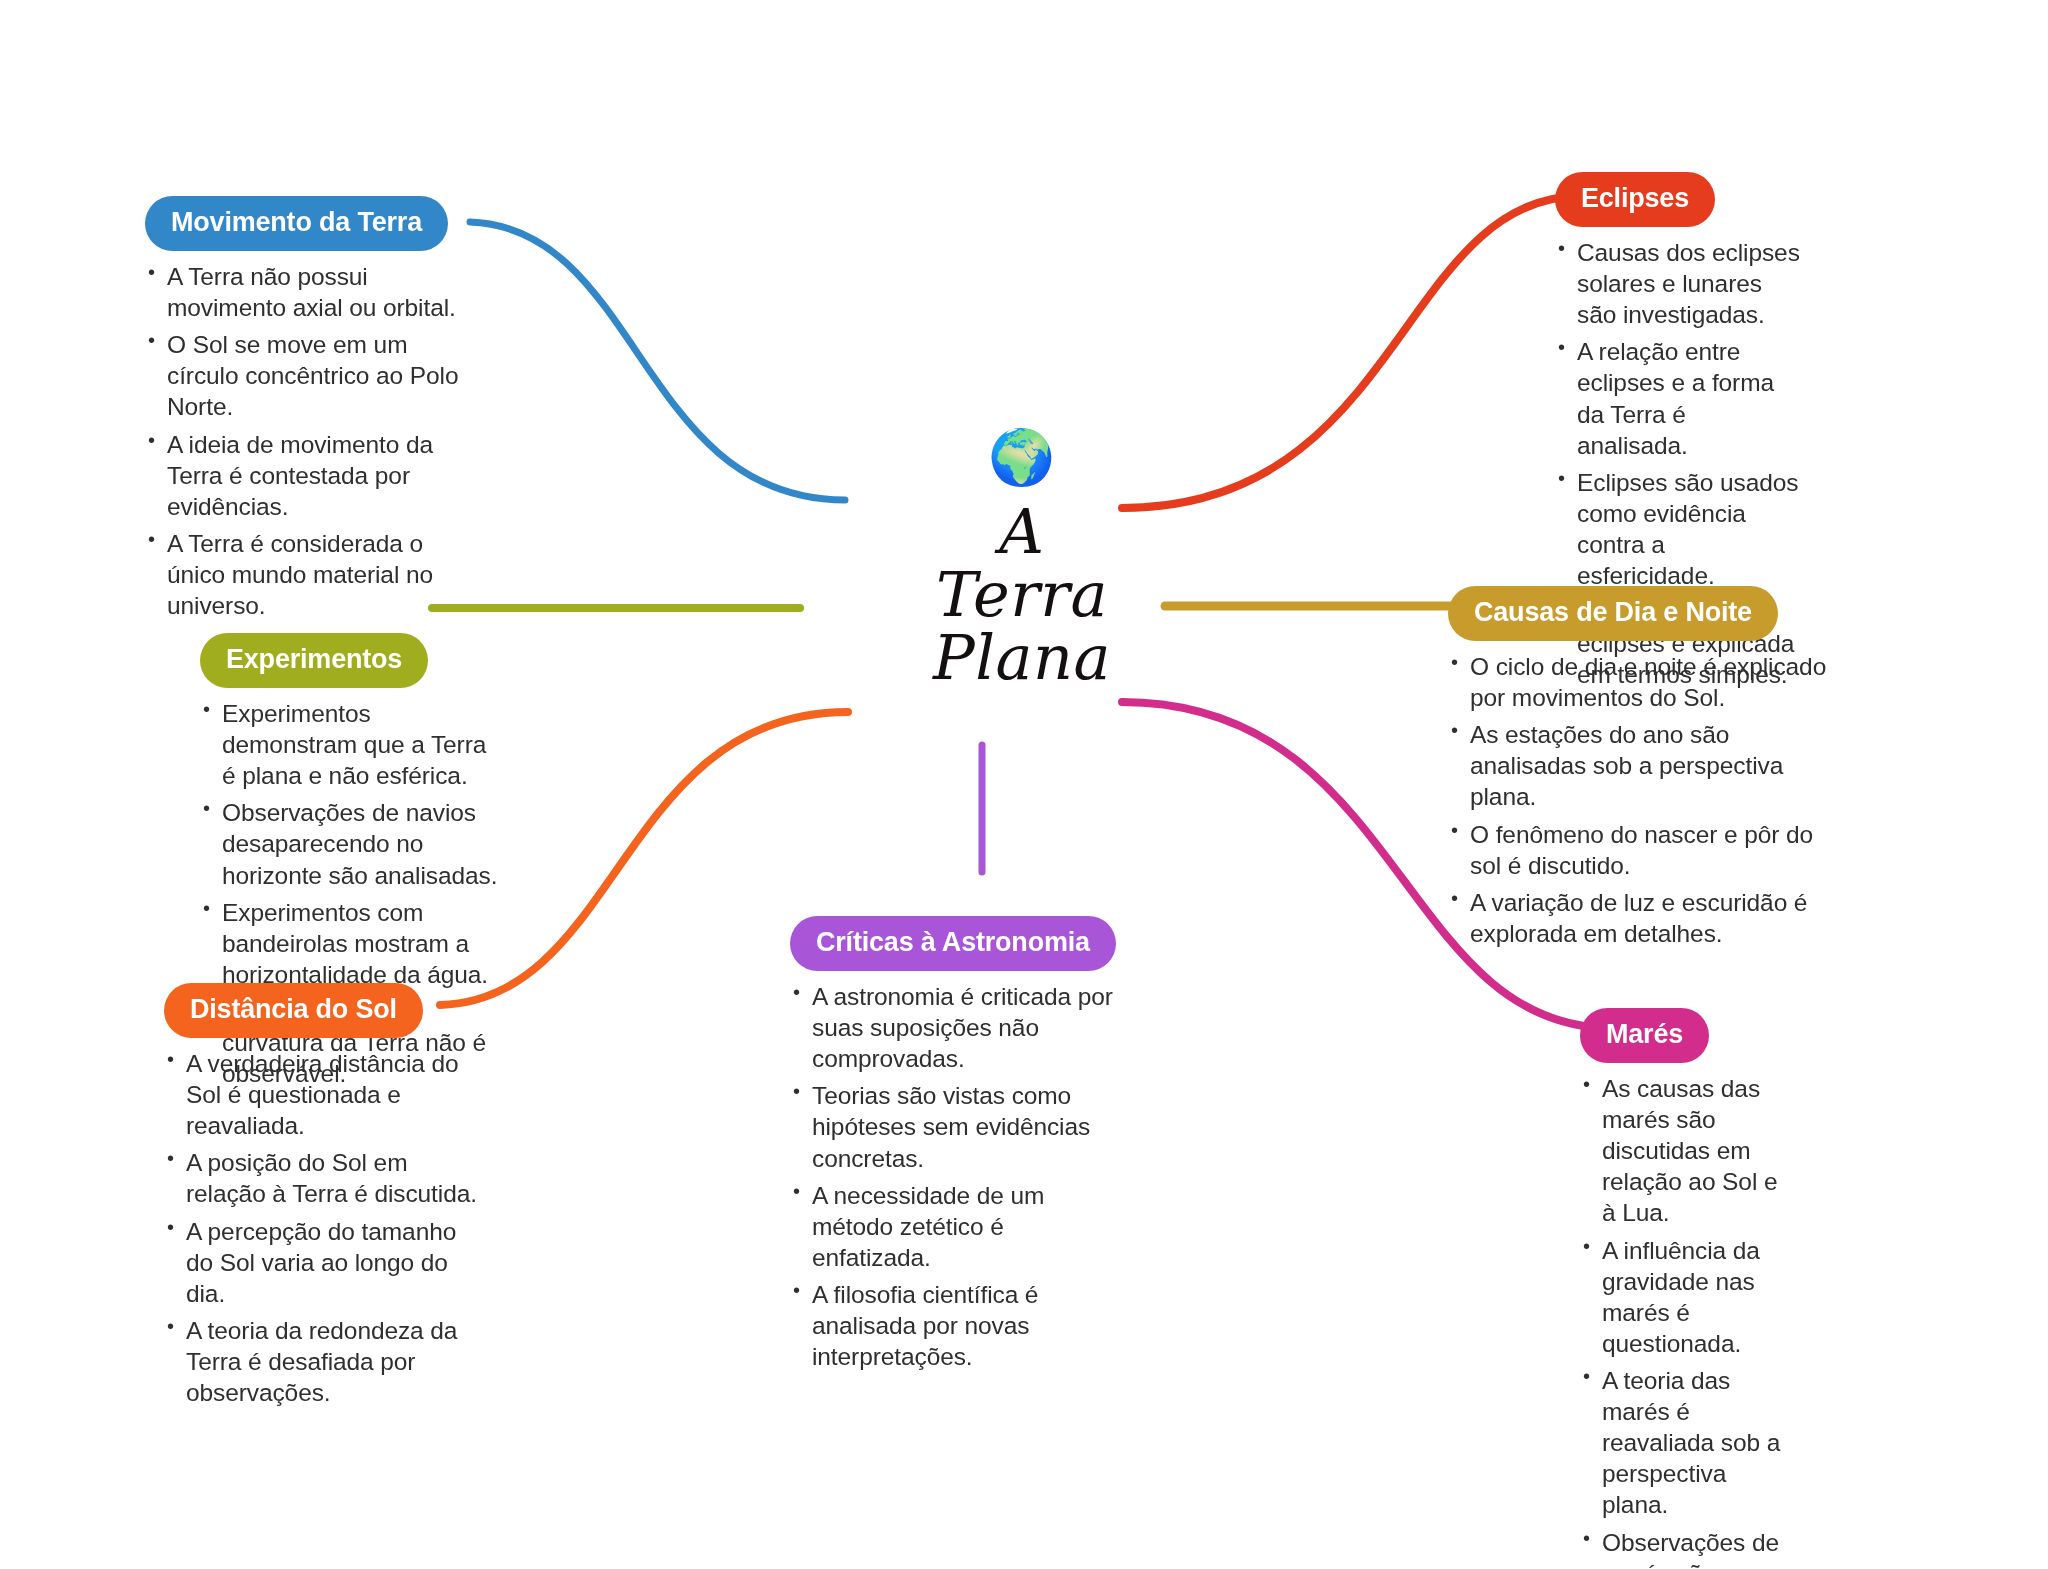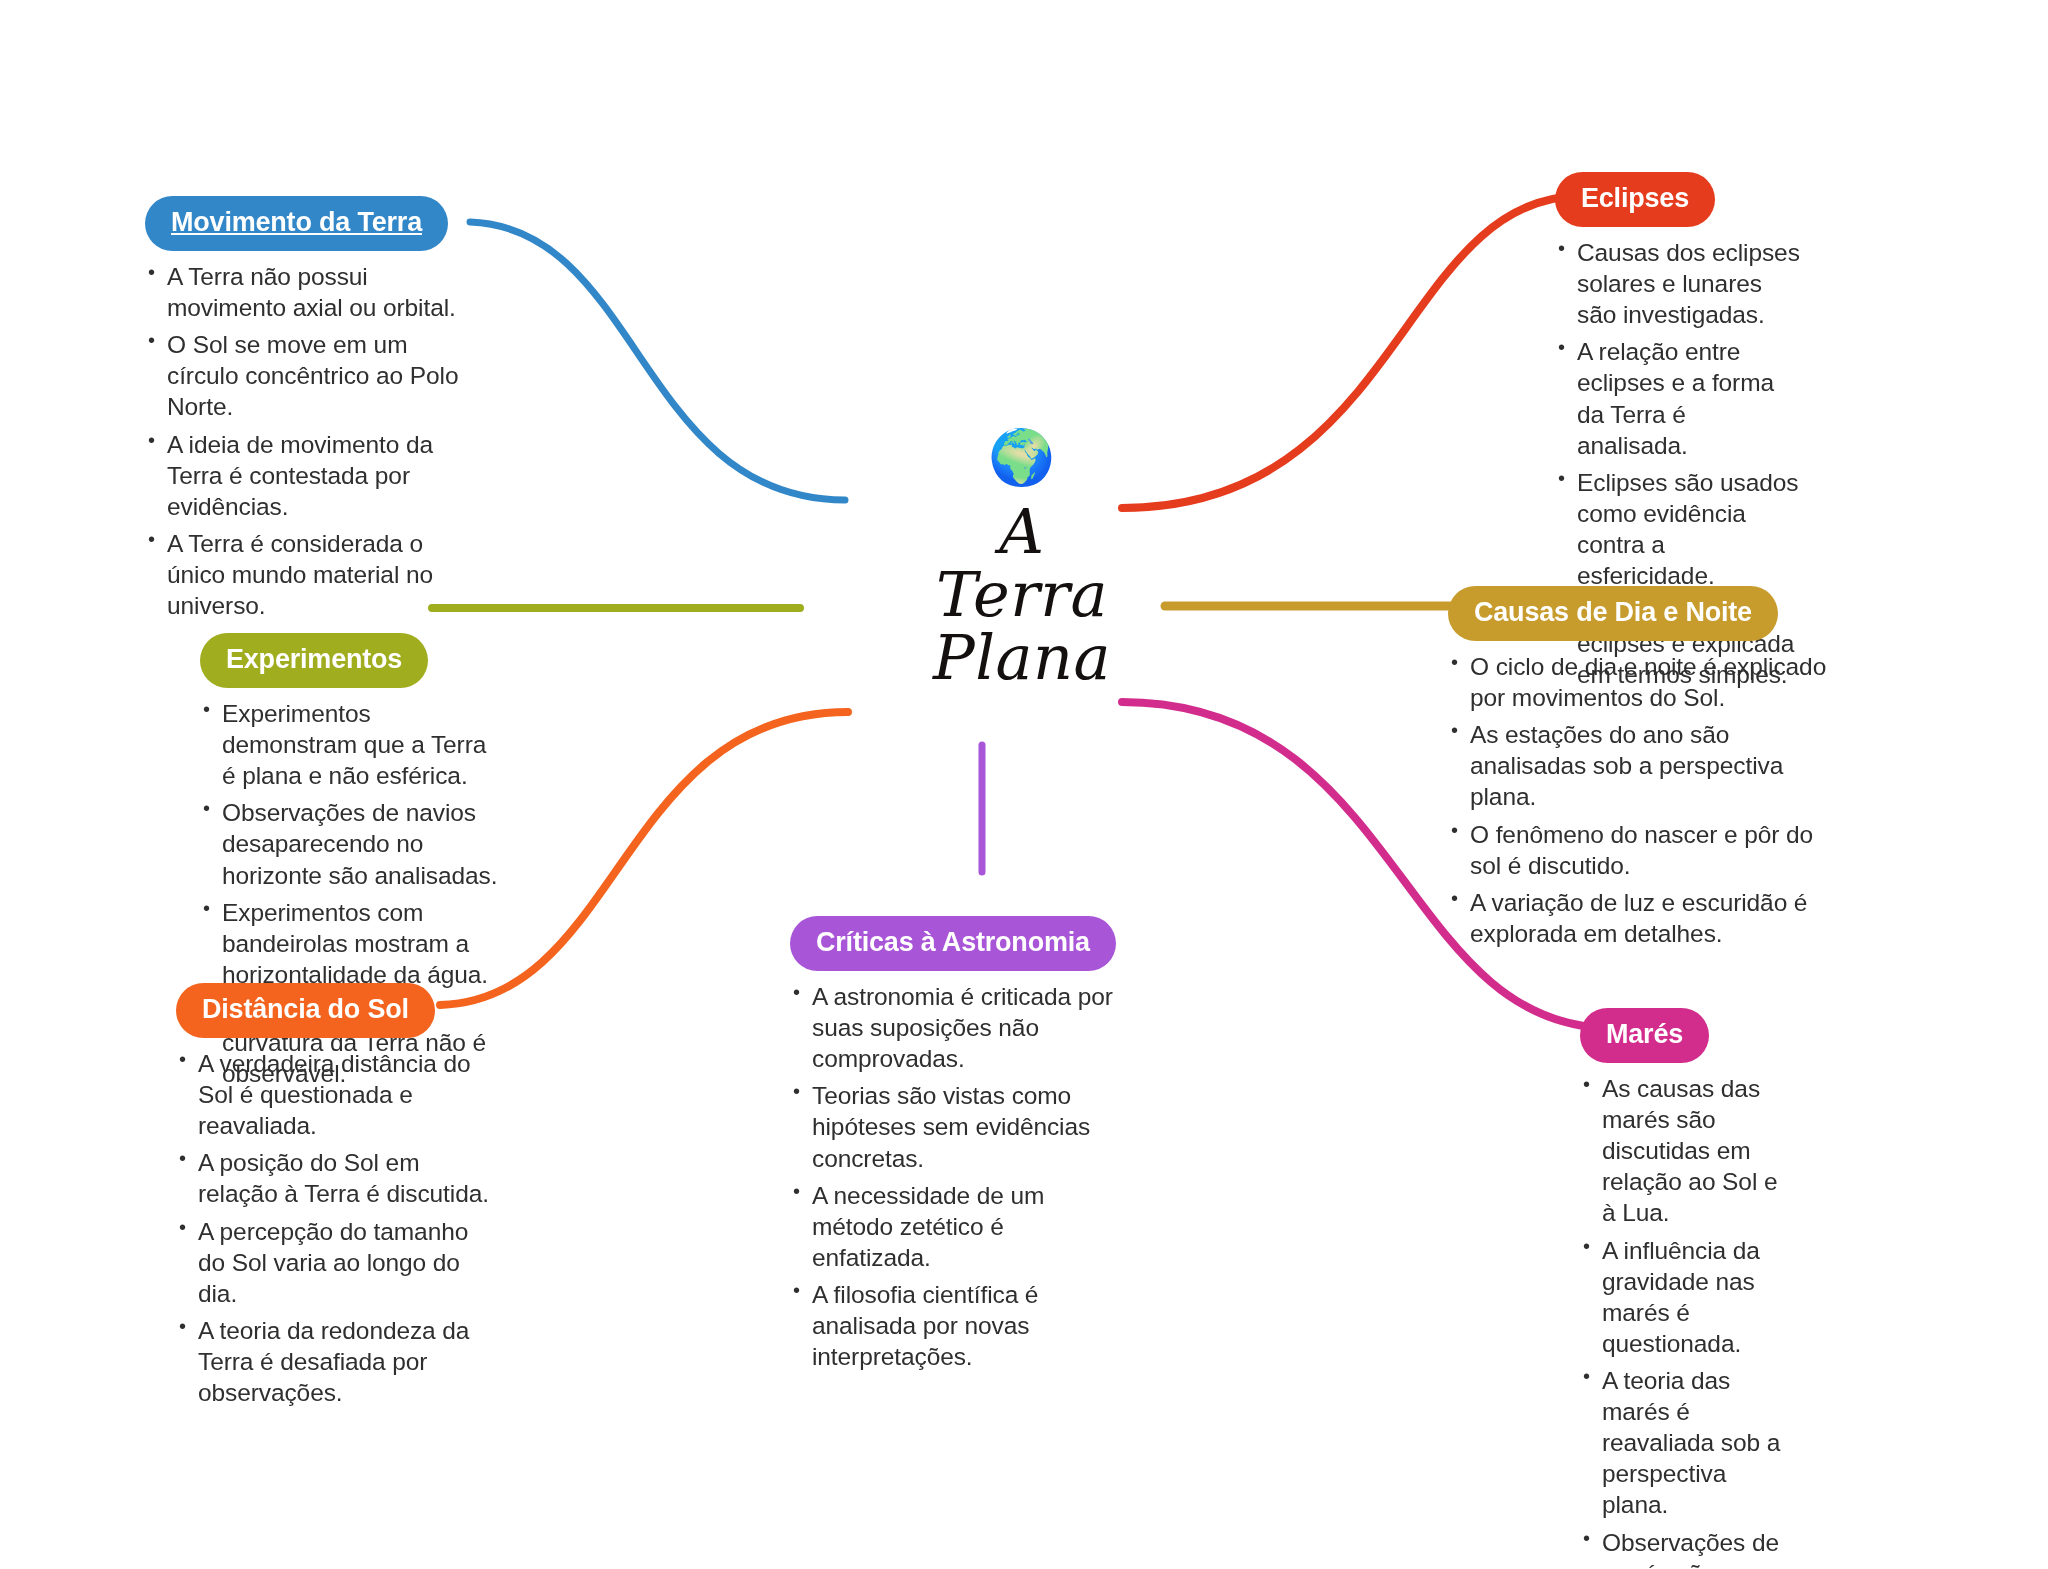--- a/index.html
+++ b/index.html
@@ -95,21 +95,21 @@
     position: absolute;
     left: 3px;
     top: -1px;
     font-size: 20px;
     color: #2f2f2f;
   }
 
   
   #branch-movimento   { left: 145px;  top: 196px;  width: 340px; }
   #branch-experimentos{ left: 200px;  top: 587px;  width: 300px; margin-top: 46px; }
-  #branch-distancia   { left: 176px;  top: 983px;  width: 320px; }
+  #branch-distancia   { left: 164px;  top: 983px;  width: 320px; }
   #branch-criticas    { left: 790px;  top: 880px;  width: 330px; margin-top: 36px; }
   #branch-eclipses    { left: 1555px; top: 172px;  width: 245px; }
   #branch-dianoite    { left: 1448px; top: 586px;  width: 390px; }
   #branch-mares       { left: 1580px; top: 1008px; width: 210px; }
 
   #branch-movimento .pill-wrap,
   #branch-experimentos .pill-wrap,
   #branch-distancia .pill-wrap,
   #branch-criticas .pill-wrap { text-align: left; }
 </style>
@@ -130,21 +130,21 @@
 
   <div class="hub">
     <span class="hub-emoji">🌍</span>
     <div class="hub-title">A
 Terra
 Plana</div>
   </div>
 
   <div class="branch" id="branch-movimento">
     <div class="pill-wrap">
-      <span class="pill" style="background: rgb(50, 135, 200); text-decoration: underline;">Movimento da Terra</span>
+      <span class="pill" style="background: rgb(50, 135, 200);">Movimento da Terra</span>
     </div>
     <ul class="bullets">
       <li>A Terra não possui movimento axial ou orbital.</li>
       <li>O Sol se move em um círculo concêntrico ao Polo Norte.</li>
       <li>A ideia de movimento da Terra é contestada por evidências.</li>
       <li>A Terra é considerada o único mundo material no universo.</li>
     </ul>
   </div>
 
   <div class="branch" id="branch-experimentos">

